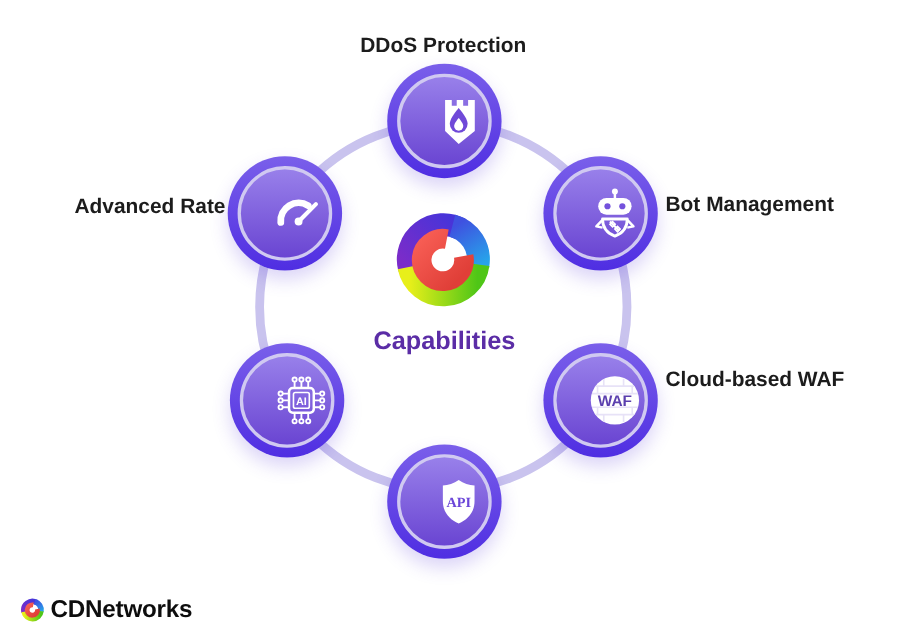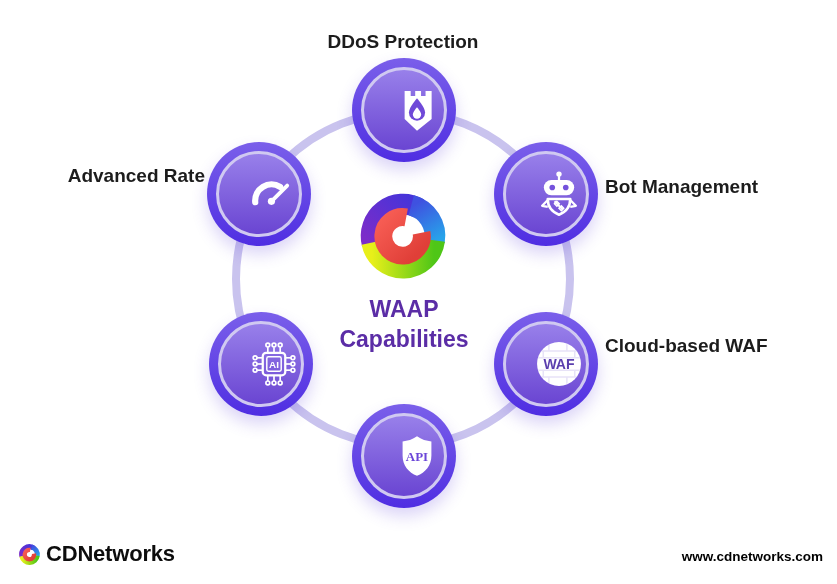--- a/index.html
+++ b/index.html
@@ -27,21 +27,21 @@
   .node-ai  {left:209px;top:312px;}
   .node-rate{left:207px;top:142px;}
 
   
   .label{position:absolute;font-weight:bold;font-size:19px;color:#1c1c1c;white-space:nowrap;}
   .label-ddos{left:403px;top:31px;transform:translateX(-50%);}
   .label-bot {left:605px;top:176px;}
   .label-waf {left:605px;top:335px;}
   .label-api {left:405px;top:491px;transform:translateX(-50%);}
   .label-ai  {right:632px;top:347px;text-align:right;}
-  .label-rate{right:632px;top:163px;text-align:center;line-height:26px;}
+  .label-rate{right:632px;top:176px;text-align:center;line-height:26px;}
 
   
   .center-logo{position:absolute;left:355px;top:189px;width:96px;height:94px;}
   .center-title{position:absolute;left:404px;top:294px;transform:translateX(-50%);
     text-align:center;color:#5b2da6;font-size:23px;font-weight:bold;line-height:30px;white-space:nowrap;}
 
   
   .brand{position:absolute;left:18px;top:541px;display:flex;align-items:center;gap:5px;}
   .footer-logo{width:23px;height:23px;display:block;}
   .brand-name{font-size:22px;font-weight:bold;color:#0d0d0d;letter-spacing:-0.2px;}
@@ -198,25 +198,23 @@
   <div class="label label-bot">Bot Management</div>
   <div class="label label-waf">Cloud-based WAF</div>
   <div class="label label-rate">
     <div>Advanced Rate</div>
   </div>
 
   <svg class="center-logo" viewBox="0 0 100 100">
     <use href="#cdn-logo" xlink:href="#cdn-logo"></use>
   </svg>
   <div class="center-title">
-    <div>WAAP</div>
     <div>Capabilities</div>
   </div>
 
   <div class="brand">
     <svg class="footer-logo" viewBox="0 0 100 100">
       <use href="#cdn-logo" xlink:href="#cdn-logo"></use>
     </svg>
     <span class="brand-name">CDNetworks</span>
   </div>
-  <div class="site">www.cdnetworks.com</div>
 
 </div>
 
 </body></html>

